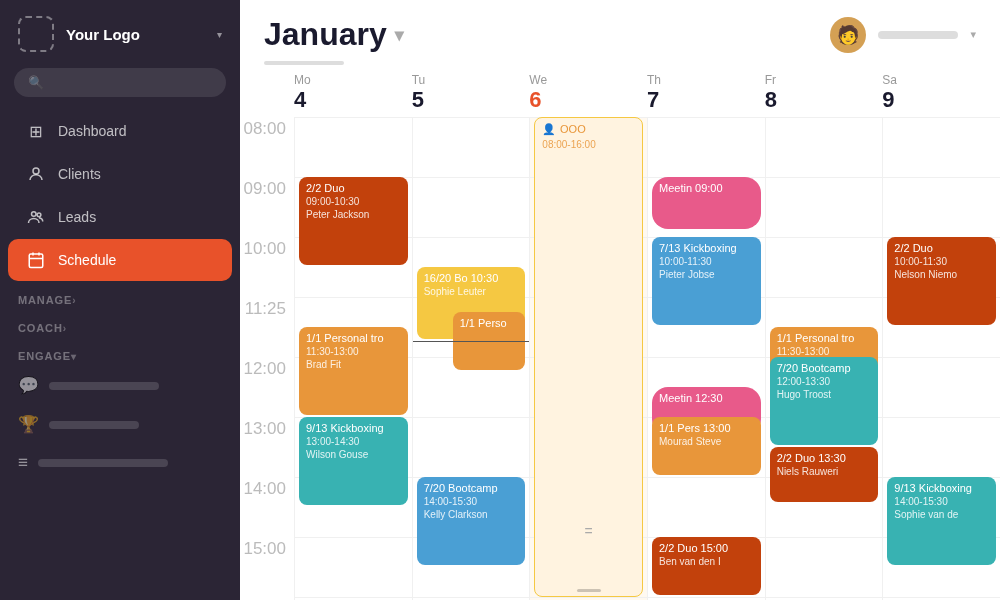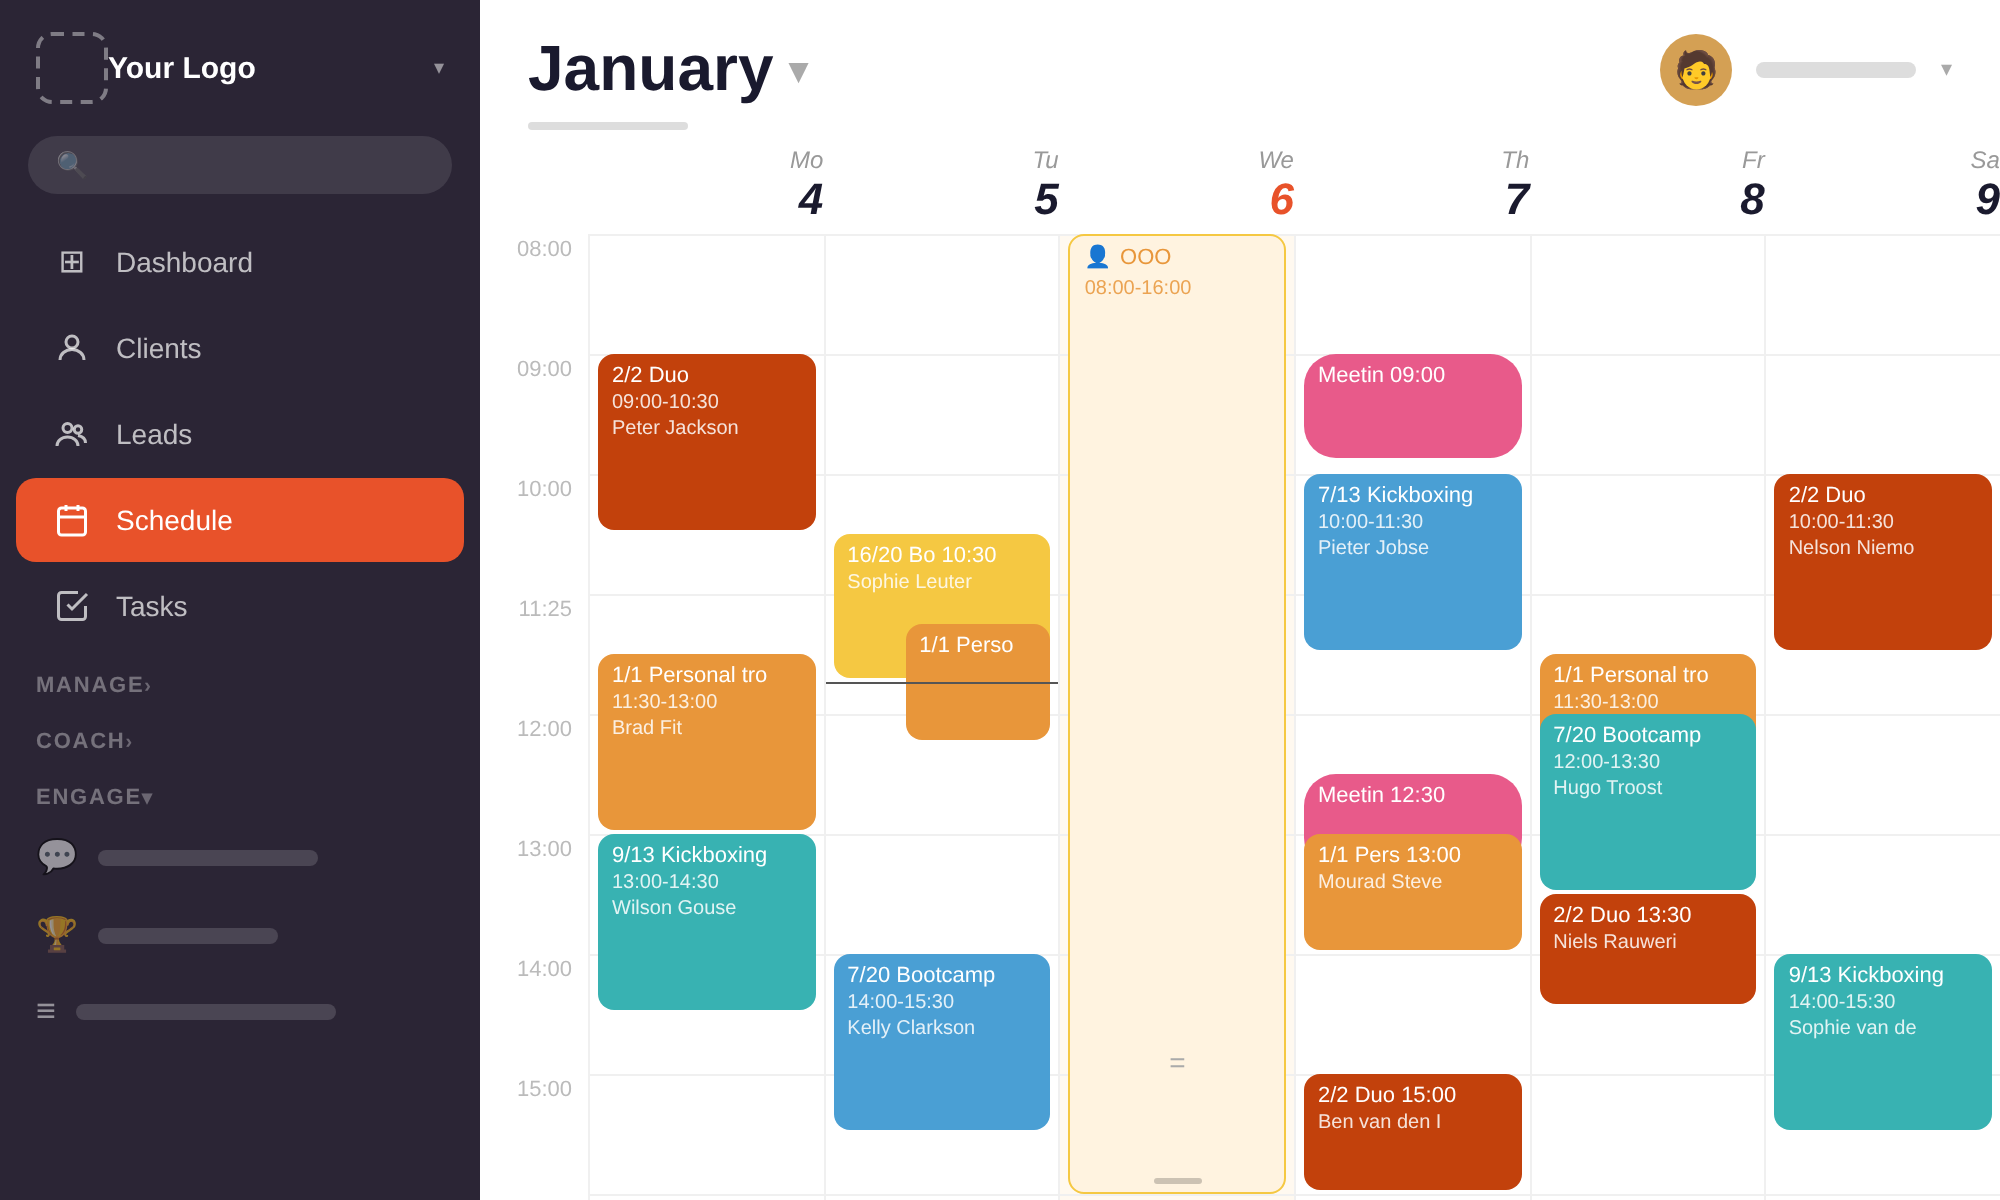--- a/index.html
+++ b/index.html
@@ -12,21 +12,21 @@
       background: #2b2535;
       height: 600px;
       display: flex;
       flex-direction: column;
       color: #fff;
     }
     .logo-area {
       padding: 16px 18px;
       display: flex;
       align-items: center;
-      gap: 0;
+      gap: 12px;
       cursor: pointer;
     }
     .logo-box {
       width: 36px; height: 36px;
       border: 2px dashed rgba(255,255,255,0.4);
       border-radius: 8px;
       display: flex; align-items: center; justify-content: center;
     }
     .logo-text { font-size: 15px; font-weight: 600; color: #fff; }
     .logo-chevron { margin-left: auto; font-size: 10px; color: rgba(255,255,255,0.5); }
@@ -129,41 +129,40 @@
     .day-headers {
       display: grid;
       grid-template-columns: 54px repeat(6, 1fr);
       position: sticky;
       top: 0;
       background: #fff;
       z-index: 10;
       padding: 8px 0 4px;
     }
     .day-header {
-      text-align: right;
-      font-style: italic;
+      text-align: left;
     }
     .day-label { font-size: 12px; color: #999; font-weight: 500; }
     .day-number { font-size: 22px; font-weight: 700; color: #1a1a2e; }
     .day-number.today { color: #e8522a; }
 
     .calendar-body {
       display: grid;
       grid-template-columns: 54px repeat(6, 1fr);
       position: relative;
     }
 
     .time-col { }
     .time-slot {
       height: 60px;
       display: flex;
       align-items: flex-start;
       justify-content: flex-end;
       padding-right: 8px;
-      font-size: 11px;
+      font-size: 17px;
       color: #bbb;
       padding-top: 2px;
     }
 
     .day-col {
       border-left: 1px solid #f0f0f0;
       position: relative;
     }
     .day-col.highlighted { background: #fff9f0; }
 
@@ -245,29 +244,20 @@
       <span class="nav-icon">
         <svg width="18" height="18" viewBox="0 0 24 24" fill="none" stroke="currentColor" stroke-width="2">
             <rect x="3" y="4" width="18" height="18" rx="2"></rect>
             <line x1="16" y1="2" x2="16" y2="6"></line>
             <line x1="8" y1="2" x2="8" y2="6"></line>
             <line x1="3" y1="10" x2="21" y2="10"></line>
           </svg>
       </span>
       <span>Schedule</span>
     </div>
-    <div class="nav-item">
-      <span class="nav-icon">
-        <svg width="18" height="18" viewBox="0 0 24 24" fill="none" stroke="currentColor" stroke-width="2">
-            <polyline points="9 11 12 14 22 4"></polyline>
-            <path d="M21 12v7a2 2 0 0 1-2 2H5a2 2 0 0 1-2-2V5a2 2 0 0 1 2-2h11"></path>
-          </svg>
-      </span>
-      <span>Tasks</span>
-    </div>
   </div>
 
   <div class="section-label">
     <span>MANAGE</span>
     <span class="chevron">›</span>
   </div>
 
   <div class="section-label">
     <span>COACH</span>
     <span class="chevron">›</span>

